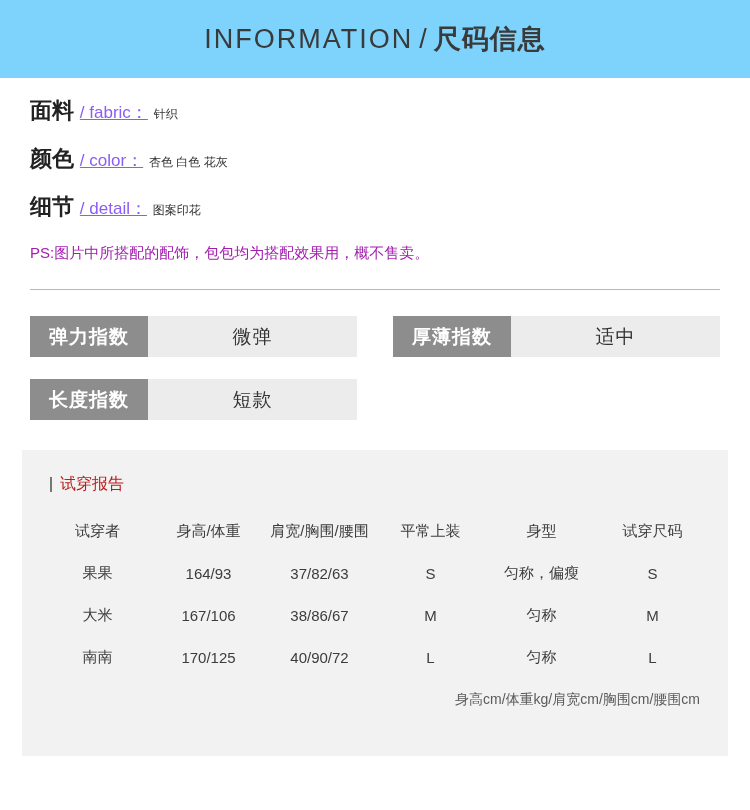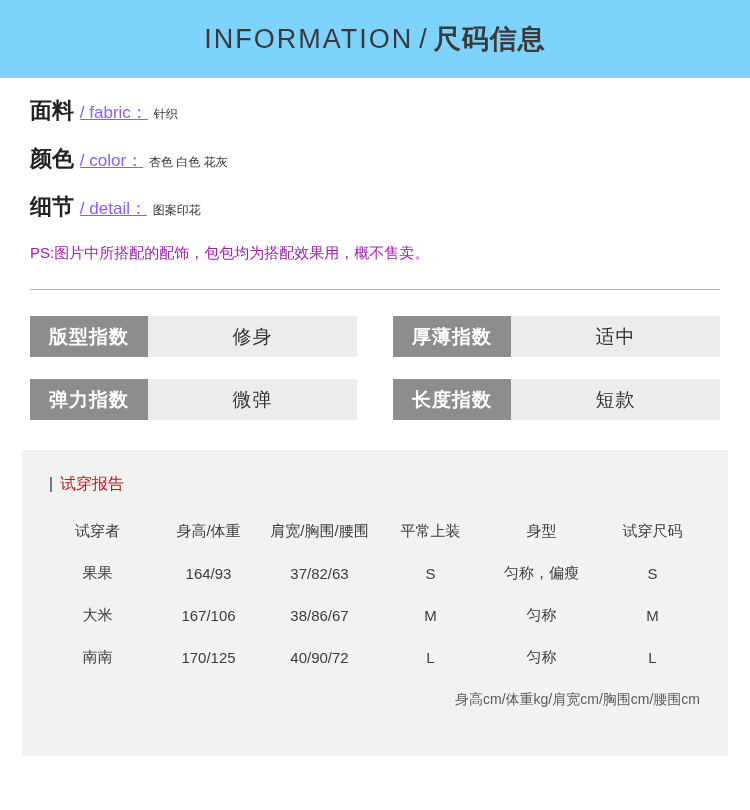--- a/index.html
+++ b/index.html
@@ -214,33 +214,29 @@
       <span class="value">图案印花</span>
     </div>
 
     <div class="ps-row">PS:图片中所搭配的配饰，包包均为搭配效果用，概不售卖。</div>
   </div>
 
   <div class="divider"></div>
 
   <div class="index-grid">
 
+
     <div class="index-item">
-      <div class="index-key">版型指数</div>
-      <div class="index-val">修身</div>
+      <div class="index-key">弹力指数</div>
+      <div class="index-val">微弹</div>
     </div>
 
     <div class="index-item">
       <div class="index-key">厚薄指数</div>
       <div class="index-val">适中</div>
-    </div>
-
-    <div class="index-item">
-      <div class="index-key">弹力指数</div>
-      <div class="index-val">微弹</div>
     </div>
 
     <div class="index-item">
       <div class="index-key">长度指数</div>
       <div class="index-val">短款</div>
     </div>
   </div>
 
   <div class="report">
     <div class="report-title">

